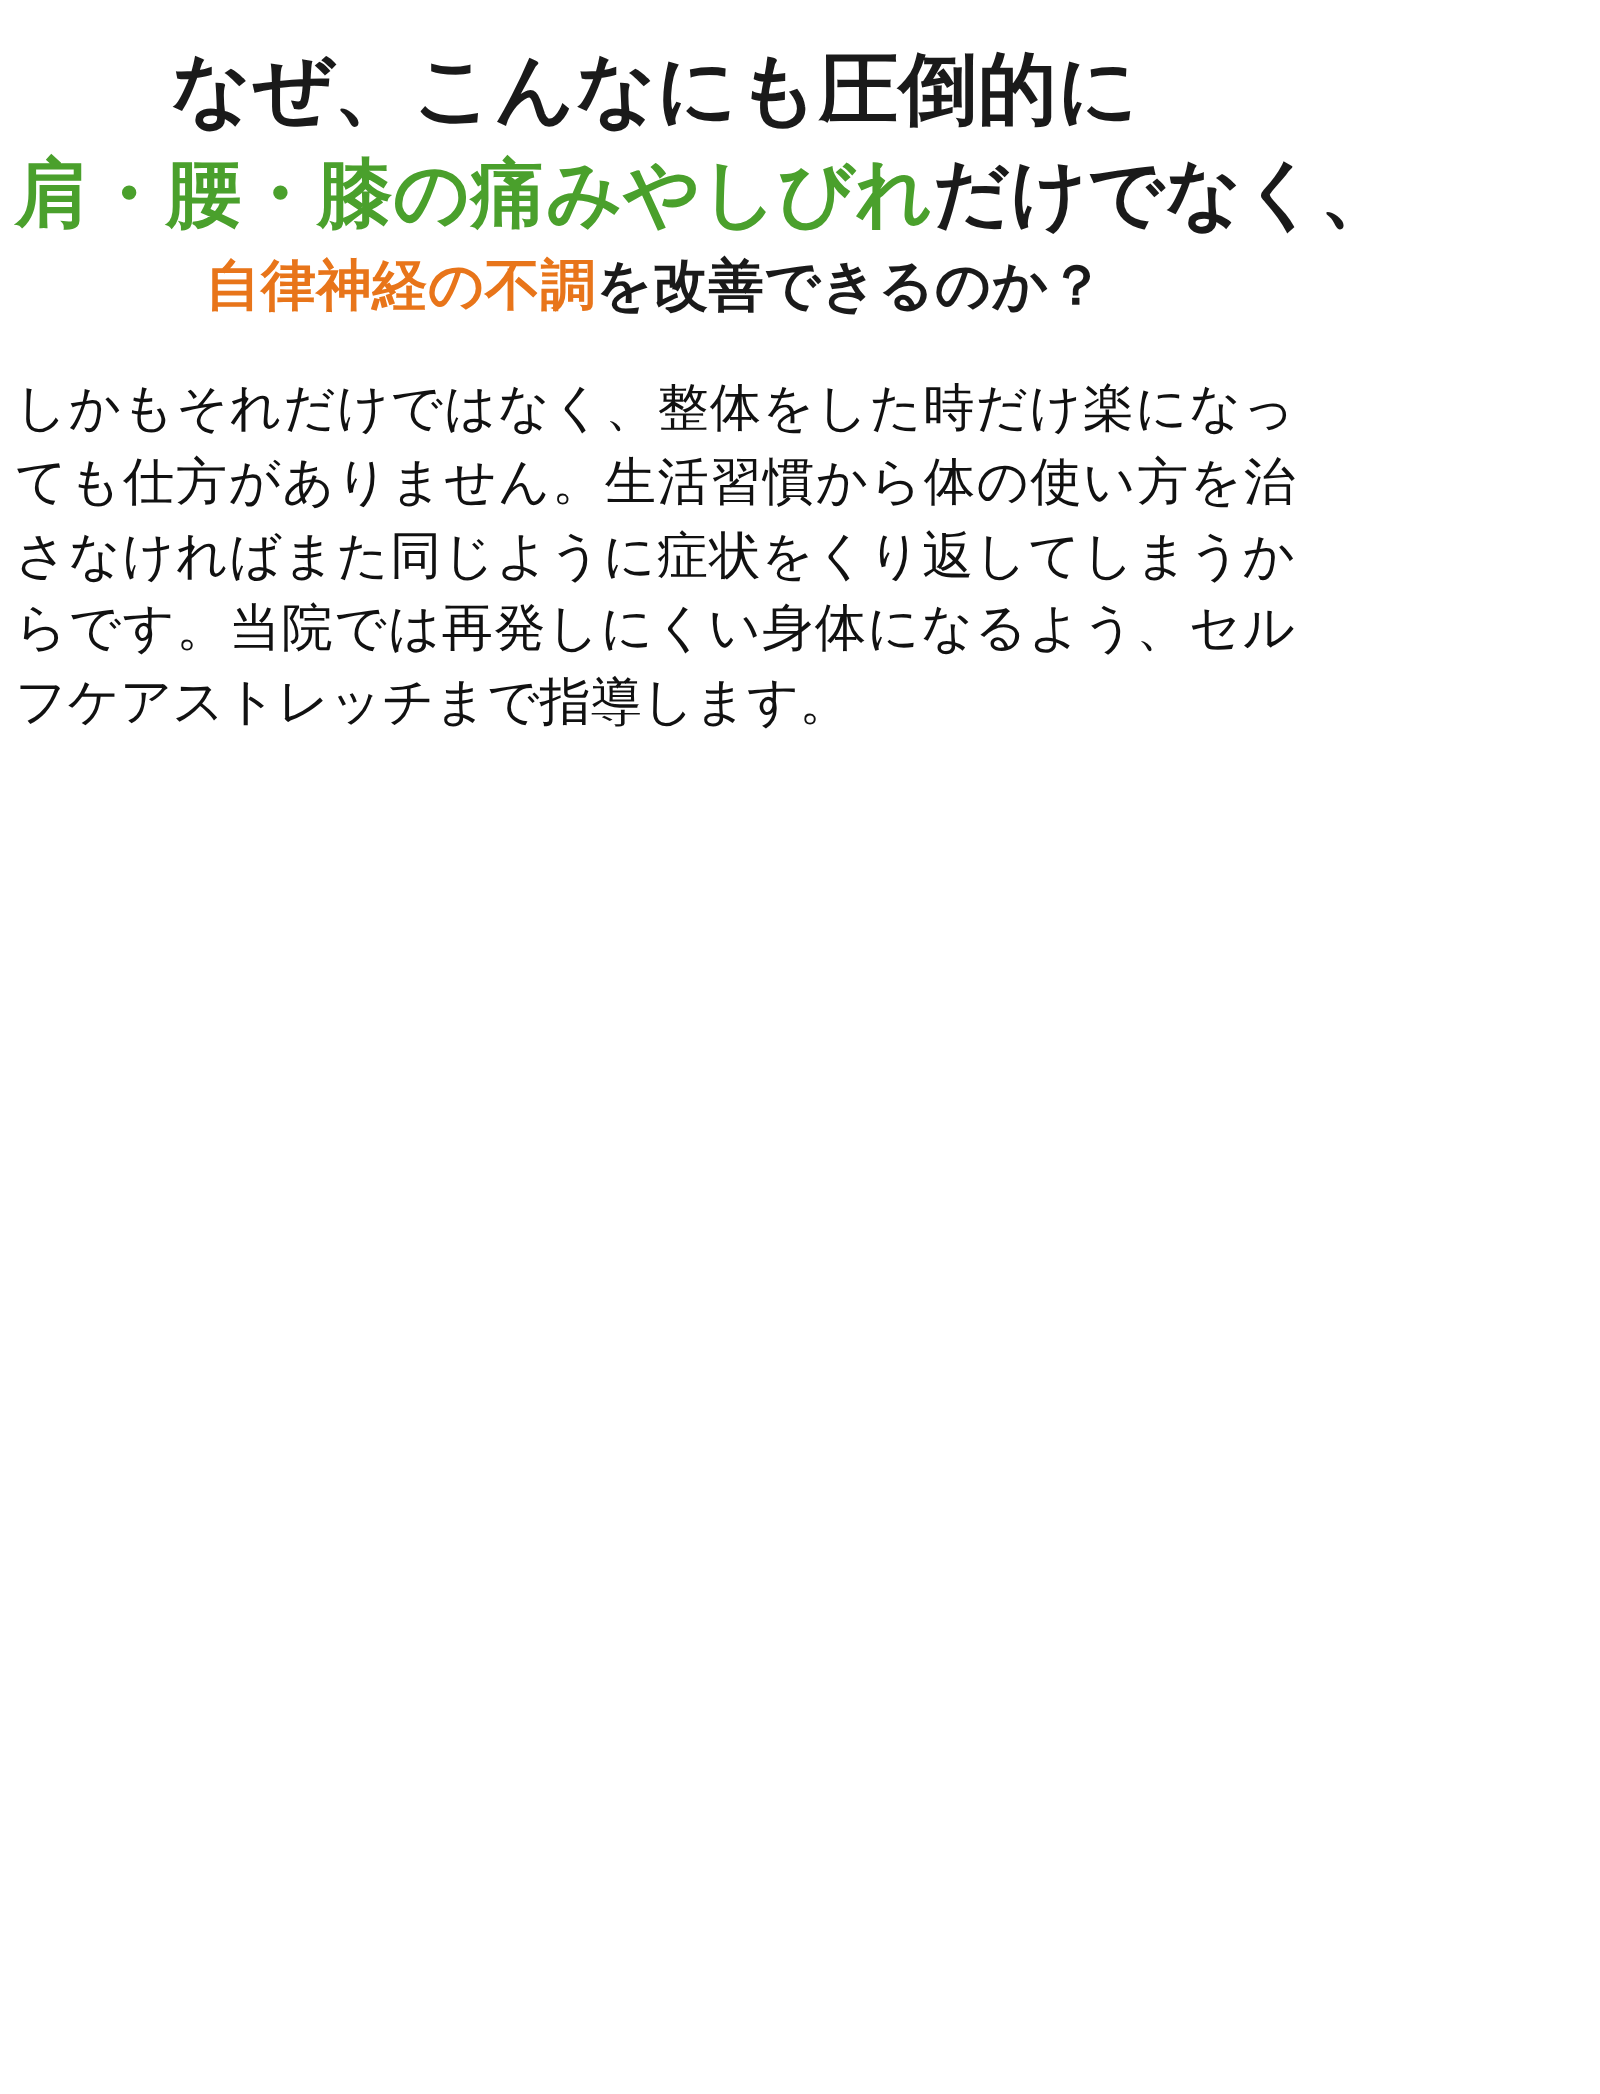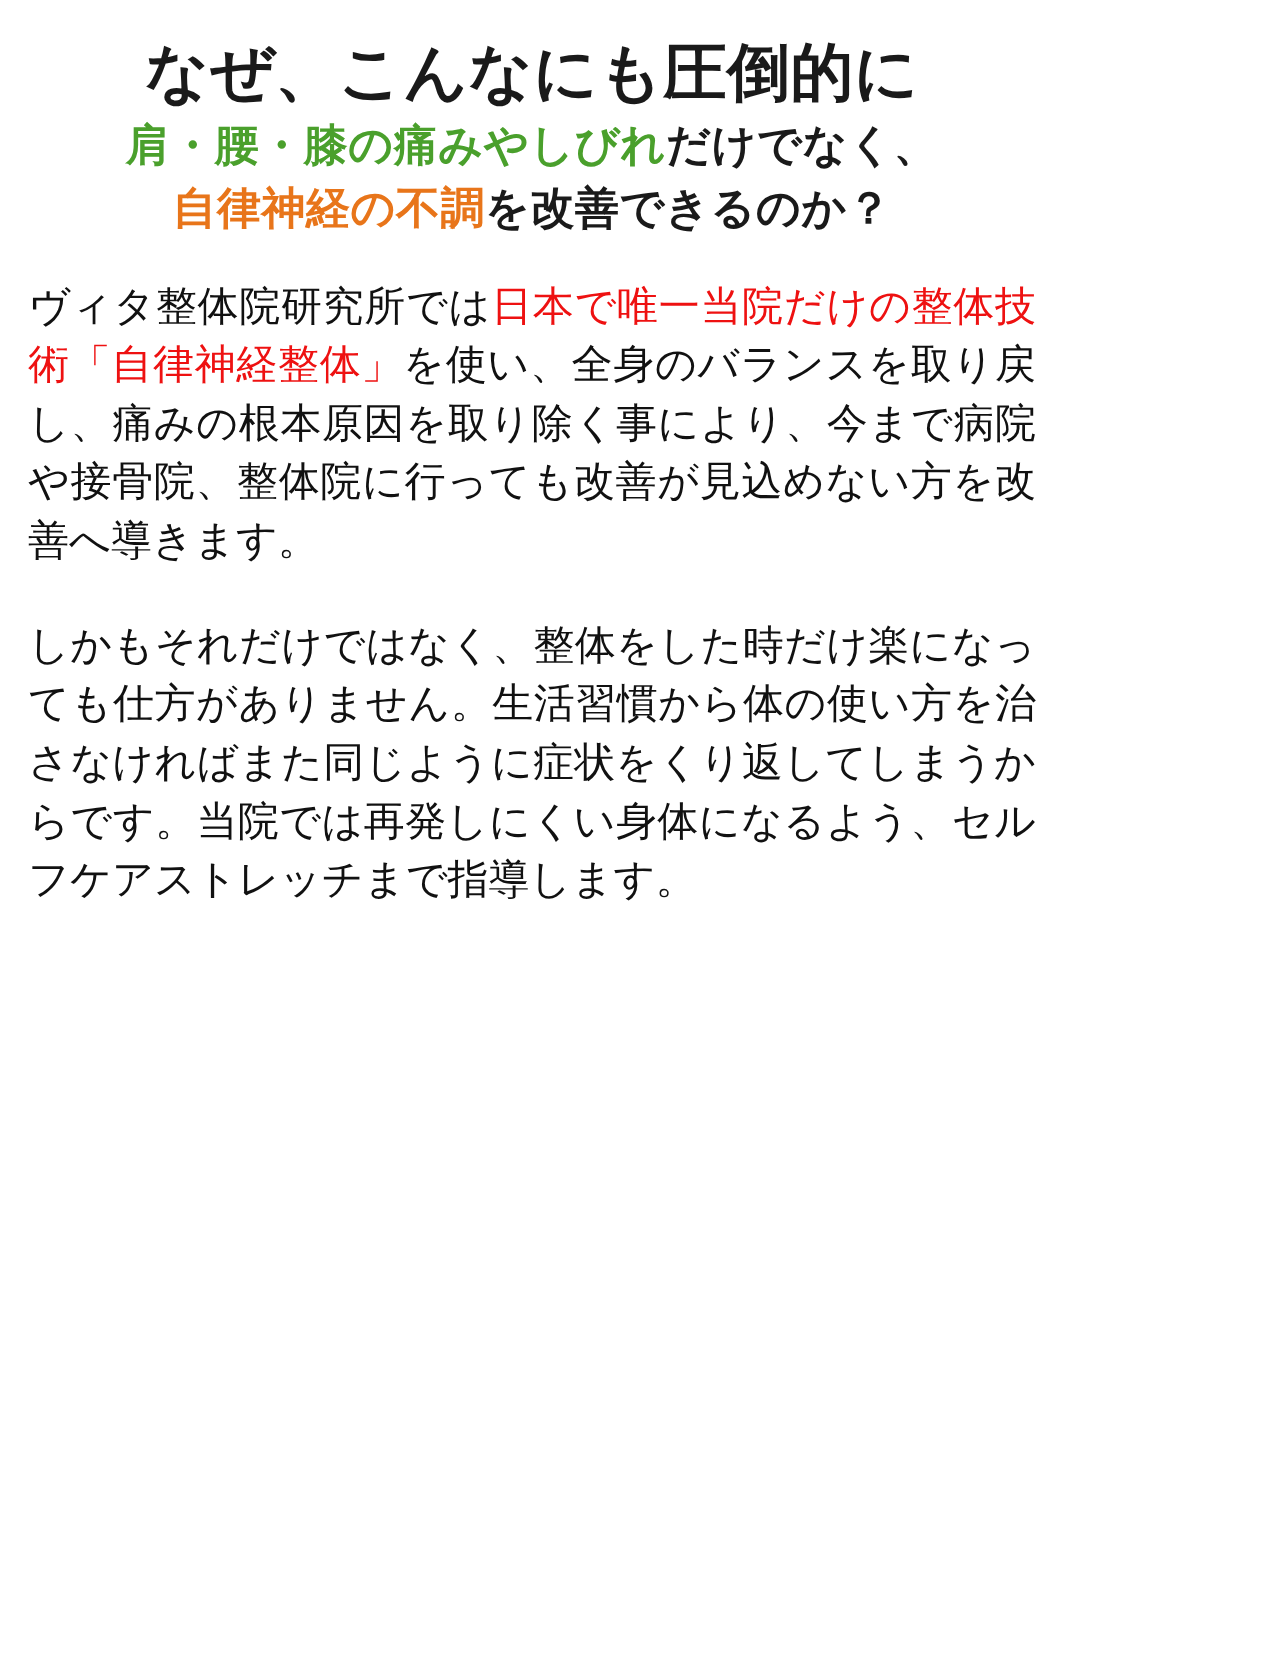--- a/index.html
+++ b/index.html
@@ -11,42 +11,42 @@
     width: 1280px;
     height: 1675px;
     font-family: "Liberation Sans", "DejaVu Sans", sans-serif;
     color: #111111;
     overflow: hidden;
   }
   .page {
     width: 1064px;
     height: 1675px;
     box-sizing: border-box;
-    padding: 12px 28px 0 28px;
+    padding: 12px 28px 0 12px;
     position: relative;
   }
 
   
   .headline {
     text-align: center;
     font-weight: 700;
     letter-spacing: 0.5px;
   }
   .headline .line {
     display: block;
     white-space: nowrap;
   }
   .headline .l1 {
     font-size: 63px;
     line-height: 1.25;
     color: #1a1a1a;
     margin-top: 6px;
   }
   .headline .l2 {
-    font-size: 44px;
+    font-size: 60px;
     line-height: 1.3;
     margin-top: 4px;
   }
   .headline .l3 {
     font-size: 44px;
     line-height: 1.3;
     margin-top: 6px;
   }
   .hl-green { color: #4aa02c; }
   .hl-orange { color: #e8751a; }
@@ -79,21 +79,18 @@
     <span class="line l2">
       <span class="hl-green">肩・腰・膝の痛みやしびれ</span><span class="hl-black">だけでなく、</span>
     </span>
     <span class="line l3">
       <span class="hl-orange">自律神経の不調</span><span class="hl-black">を改善できるのか？</span>
     </span>
   </h1>
 
   <div class="body-copy">
 
-    <p class="para">
-      <span>ヴィタ整体院研究所では</span><span class="red">日本で唯一当院だけの整体技術「自律神経整体」</span><span>を使い、全身のバランスを取り戻し、痛みの根本原因を取り除く事により、今まで病院や接骨院、整体院に行っても改善が見込めない方を改善へ導きます。</span>
-    </p>
 
 
     <p class="para">しかもそれだけではなく、整体をした時だけ楽になっても仕方がありません。生活習慣から体の使い方を治さなければまた同じように症状をくり返してしまうからです。当院では再発しにくい身体になるよう、セルフケアストレッチまで指導します。</p>
 
   </div>
 </div>
 
 </body></html>

